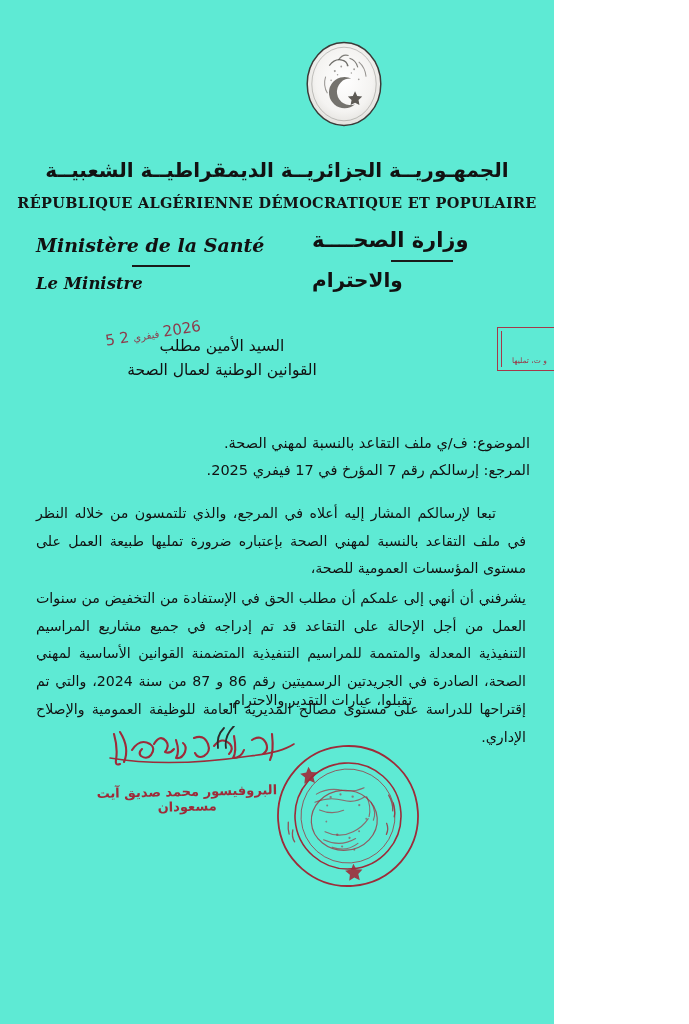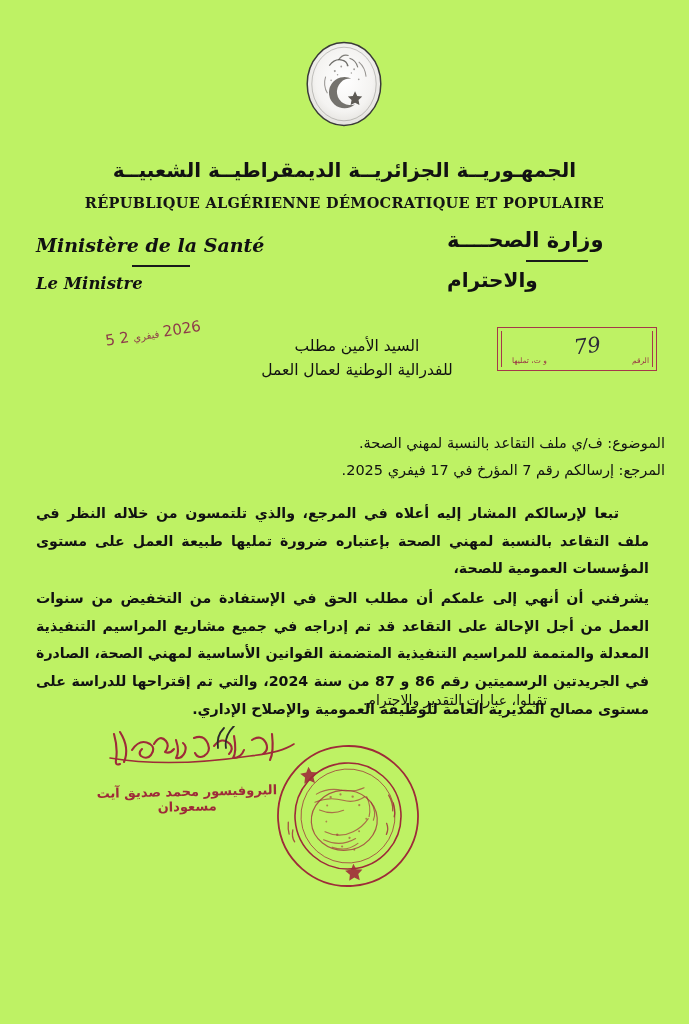--- a/index.html
+++ b/index.html
@@ -6,23 +6,23 @@
   html, body {
     margin: 0;
     padding: 0;
     background: #ffffff;
   }
   body {
     font-family: "DejaVu Sans", sans-serif;
   }
   .page {
     position: relative;
-    width: 689px;
+    width: 554px;
     height: 1024px;
-    background: #bef264;
+    background: #5eead4;
     overflow: hidden;
     box-sizing: border-box;
   }
 
   
   .emblem {
     position: absolute;
     left: 298px;
     top: 38px;
     width: 92px;
@@ -215,21 +215,21 @@
     left: 36px;
     right: 24px;
     top: 500px;
     direction: rtl;
     text-align: justify;
     font-family: "DejaVu Sans", sans-serif;
     color: #111;
     font-size: 14.2px;
     line-height: 1.95;
   }
-  .body-block p { margin: 0 16px 2px 0; font-weight: bold; }
+  .body-block p { margin: 0 4px 2px 0; }
   .body-block p.indent { text-indent: 30px; }
 
   
   .closing {
     position: absolute;
     right: 24px;
     top: 692px;
     width: 420px;
     text-align: center;
     direction: rtl;
@@ -328,21 +328,21 @@
   </div>
 
   <div class="date-stamp">
     <span class="yy">2026</span>
     <span class="mon">فيفري</span>
     <span class="dd">2 5</span>
   </div>
 
   <div class="addressee">
     <div class="a1">السيد الأمين مطلب</div>
-    <div class="a2">للفدرالية الوطنية لعمال العمل</div>
+    <div class="a2">القوانين الوطنية لعمال الصحة</div>
   </div>
 
   <div class="reg-box">
     <div class="inner"></div>
     <div class="lbl-right">الرقم</div>
     <div class="lbl-mid">و ت، تمليها</div>
     <div class="num">79</div>
   </div>
 
   <div class="subject-block">

